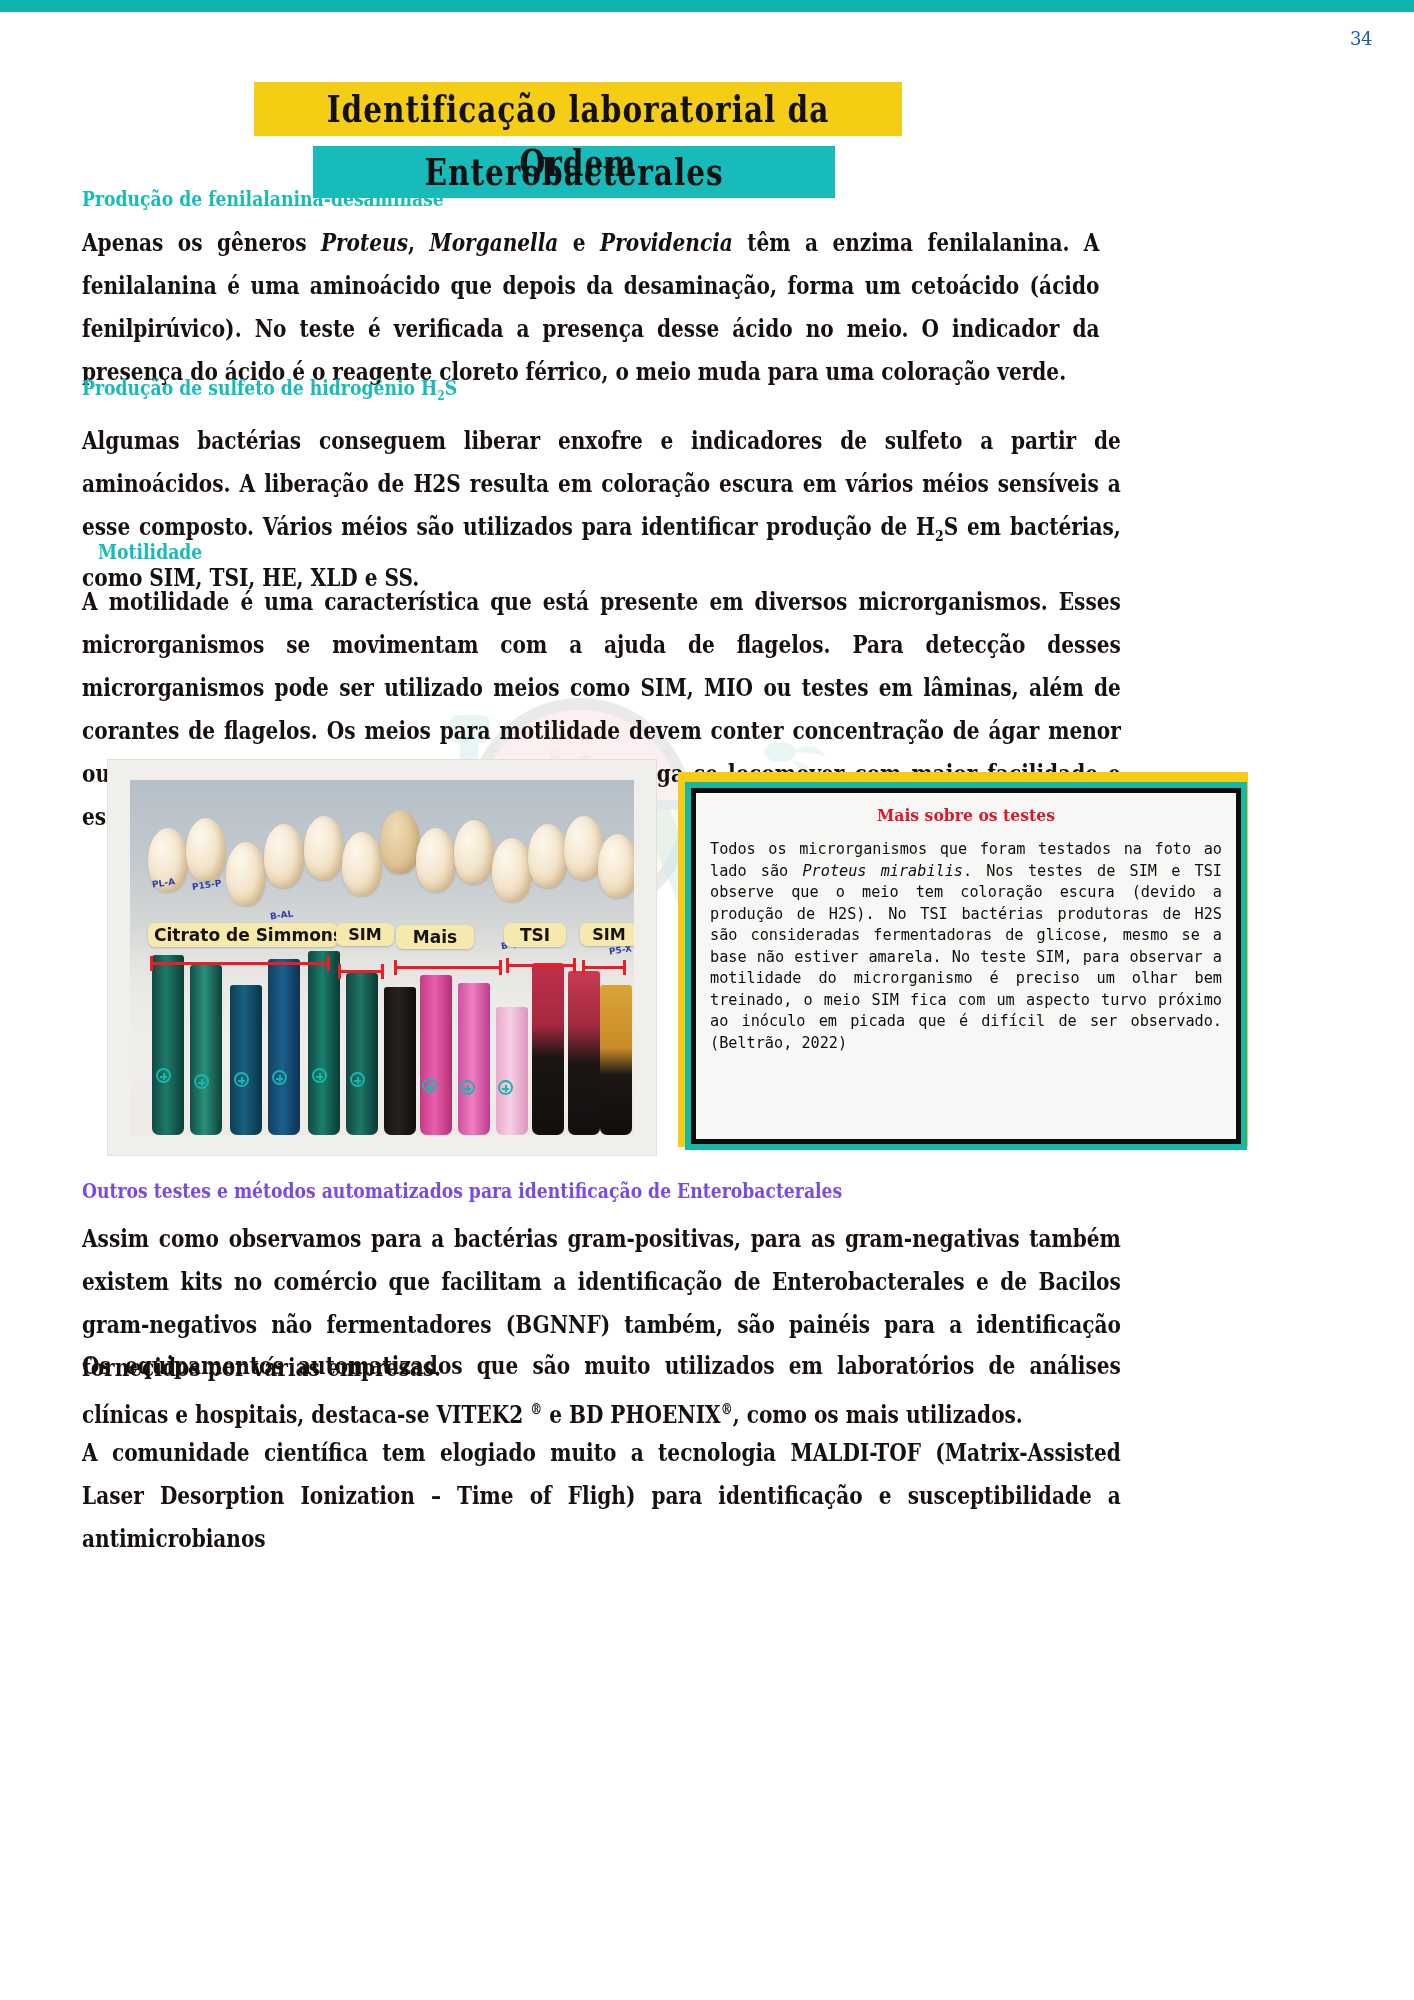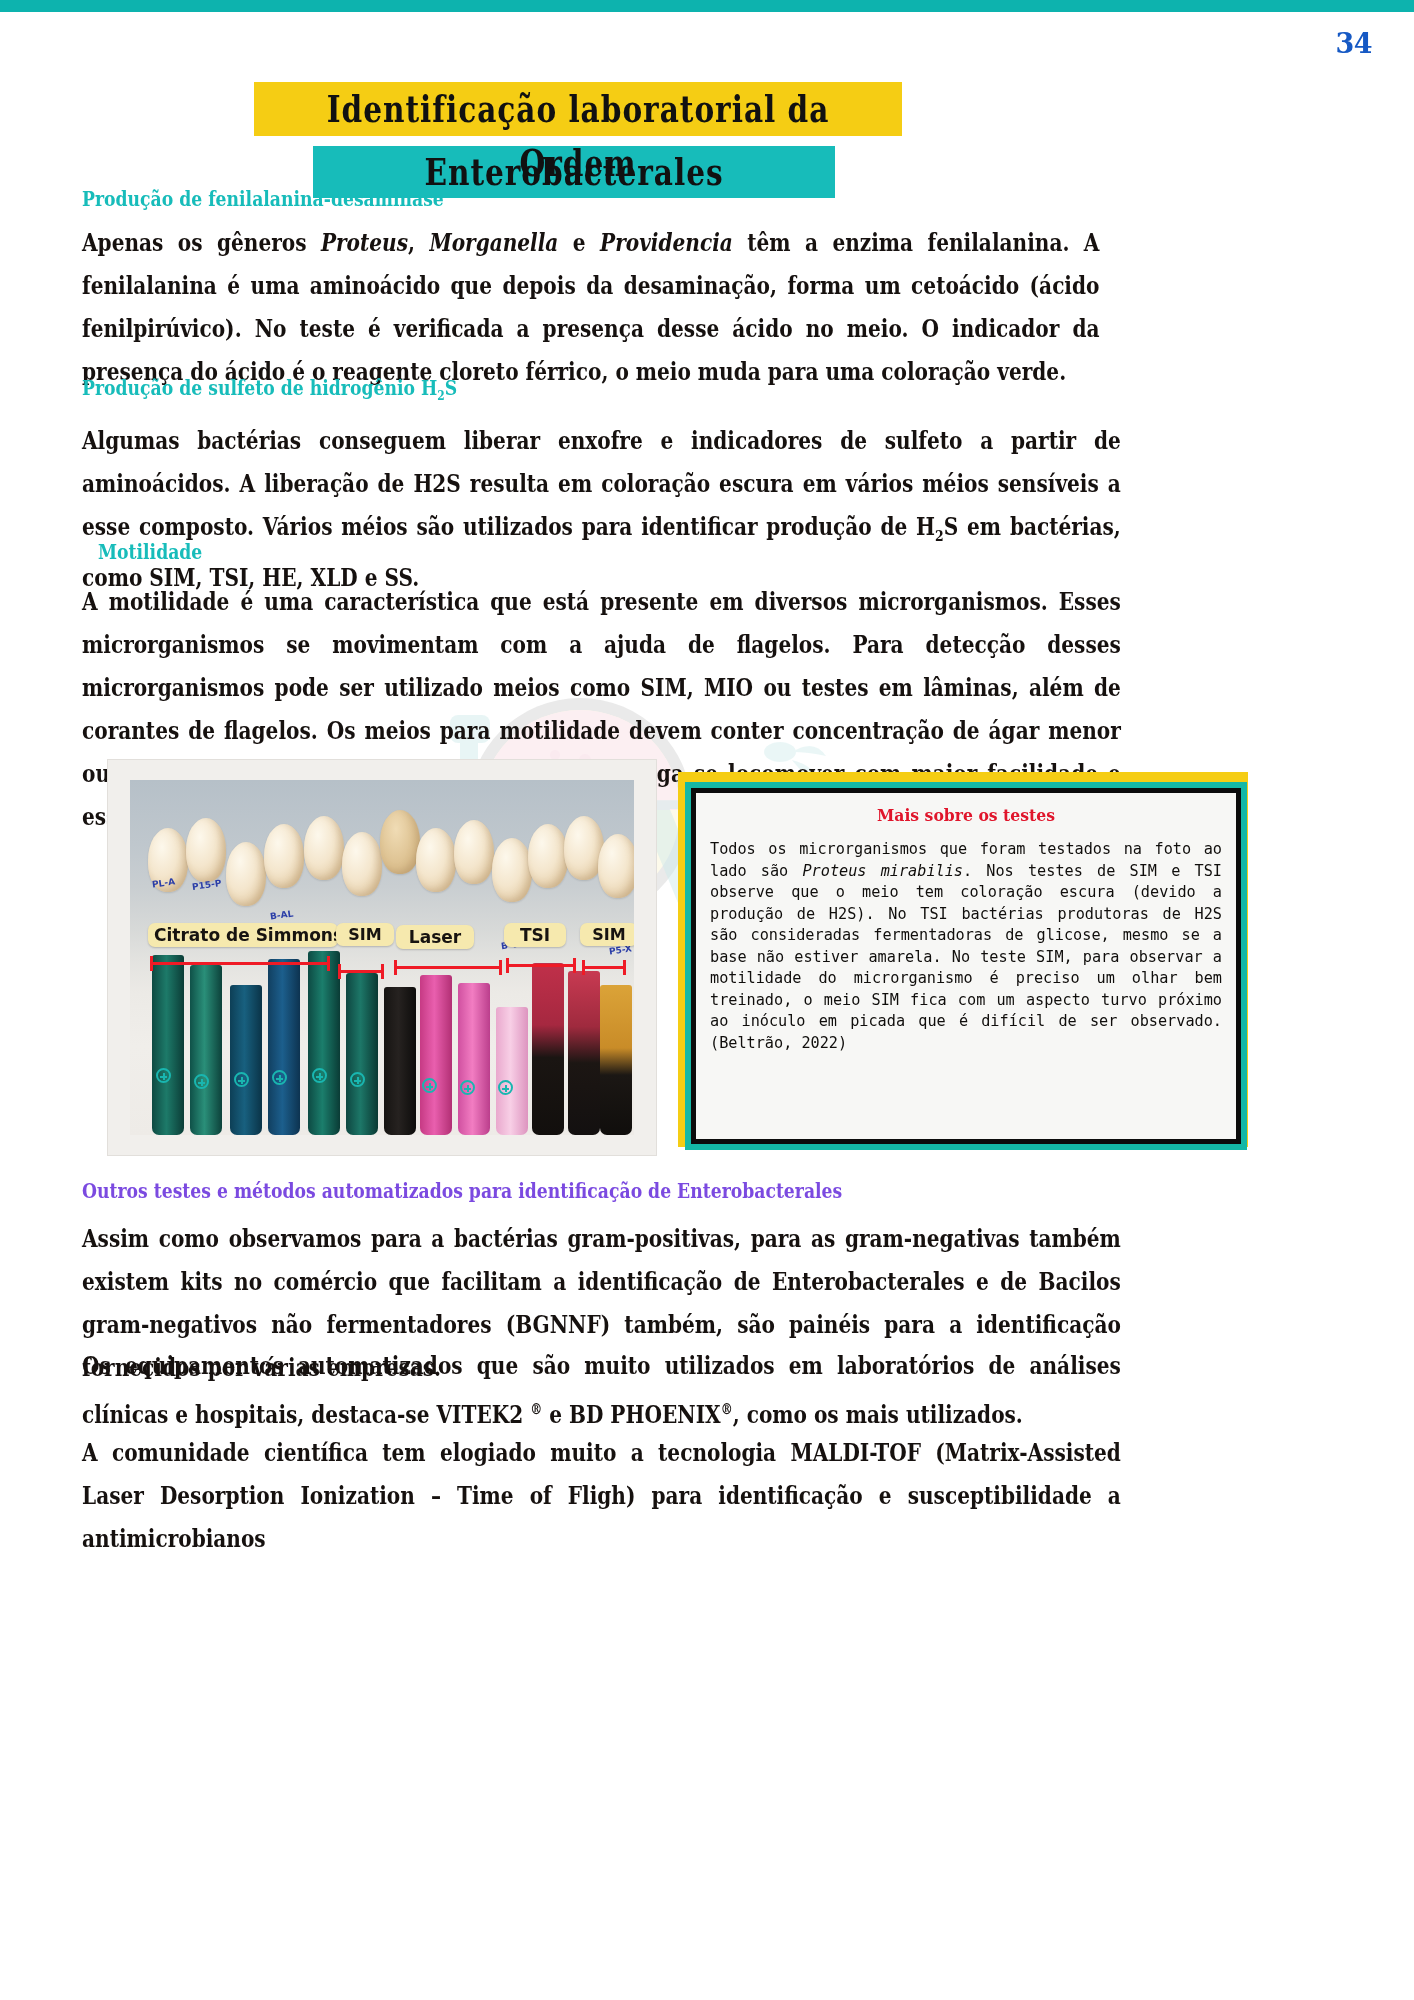--- a/index.html
+++ b/index.html
@@ -14,21 +14,21 @@
   
   .top-rule {
     position:absolute; left:0; top:0; width:1414px; height:12px;
     background:#0db3ae;
   }
 
   
   .page-num {
     position:absolute; right:42px; top:28px;
     font-family:"DejaVu Serif", serif;
-    font-weight:bold; font-size:27px; color:#1659c4;
+    font-weight:normal; font-size:18px; color:#1659c4;
     letter-spacing:-0.5px;
   }
 
   
   .title-wrap { position:absolute; left:0; top:40px; width:1414px; }
   .banner {
     font-family:"DejaVu Serif", serif;
     font-weight:bold;
     text-align:center;
     color:#111111;
@@ -314,21 +314,21 @@
       <span class="handlabel" style="left:22px; top:98px;">PL-A</span>
       <span class="handlabel" style="left:62px; top:100px;">P15-P</span>
       <span class="handlabel" style="left:140px; top:130px;">B-AL</span>
       <span class="handlabel" style="left:218px; top:148px;">B-U</span>
       <span class="handlabel" style="left:291px; top:146px;">PL</span>
       <span class="handlabel" style="left:371px; top:160px;">B-U</span>
       <span class="handlabel" style="left:479px; top:165px;">P5-X</span>
 
       <div class="ph-tag" style="left:18px; top:143px; width:178px; font-size:17px;">Citrato de Simmons</div>
       <div class="ph-tag" style="left:206px; top:143px; width:46px; font-size:16px;">SIM</div>
-      <div class="ph-tag" style="left:266px; top:145px; width:66px; font-size:17px;">Laser</div>
+      <div class="ph-tag" style="left:266px; top:145px; width:66px; font-size:17px;">Mais</div>
       <div class="ph-tag" style="left:374px; top:143px; width:50px; font-size:17px;">TSI</div>
       <div class="ph-tag" style="left:450px; top:143px; width:46px; font-size:16px;">SIM</div>
 
       <div class="redbar" style="left:20px; top:182px; width:180px;"></div>
       <div class="redbar" style="left:208px; top:190px; width:46px;"></div>
       <div class="redbar" style="left:264px; top:186px; width:108px;"></div>
       <div class="redbar" style="left:376px; top:184px; width:70px;"></div>
       <div class="redbar" style="left:452px; top:186px; width:44px;"></div>
 
       <div class="teal-plus" style="left:26px; top:288px;"></div>

